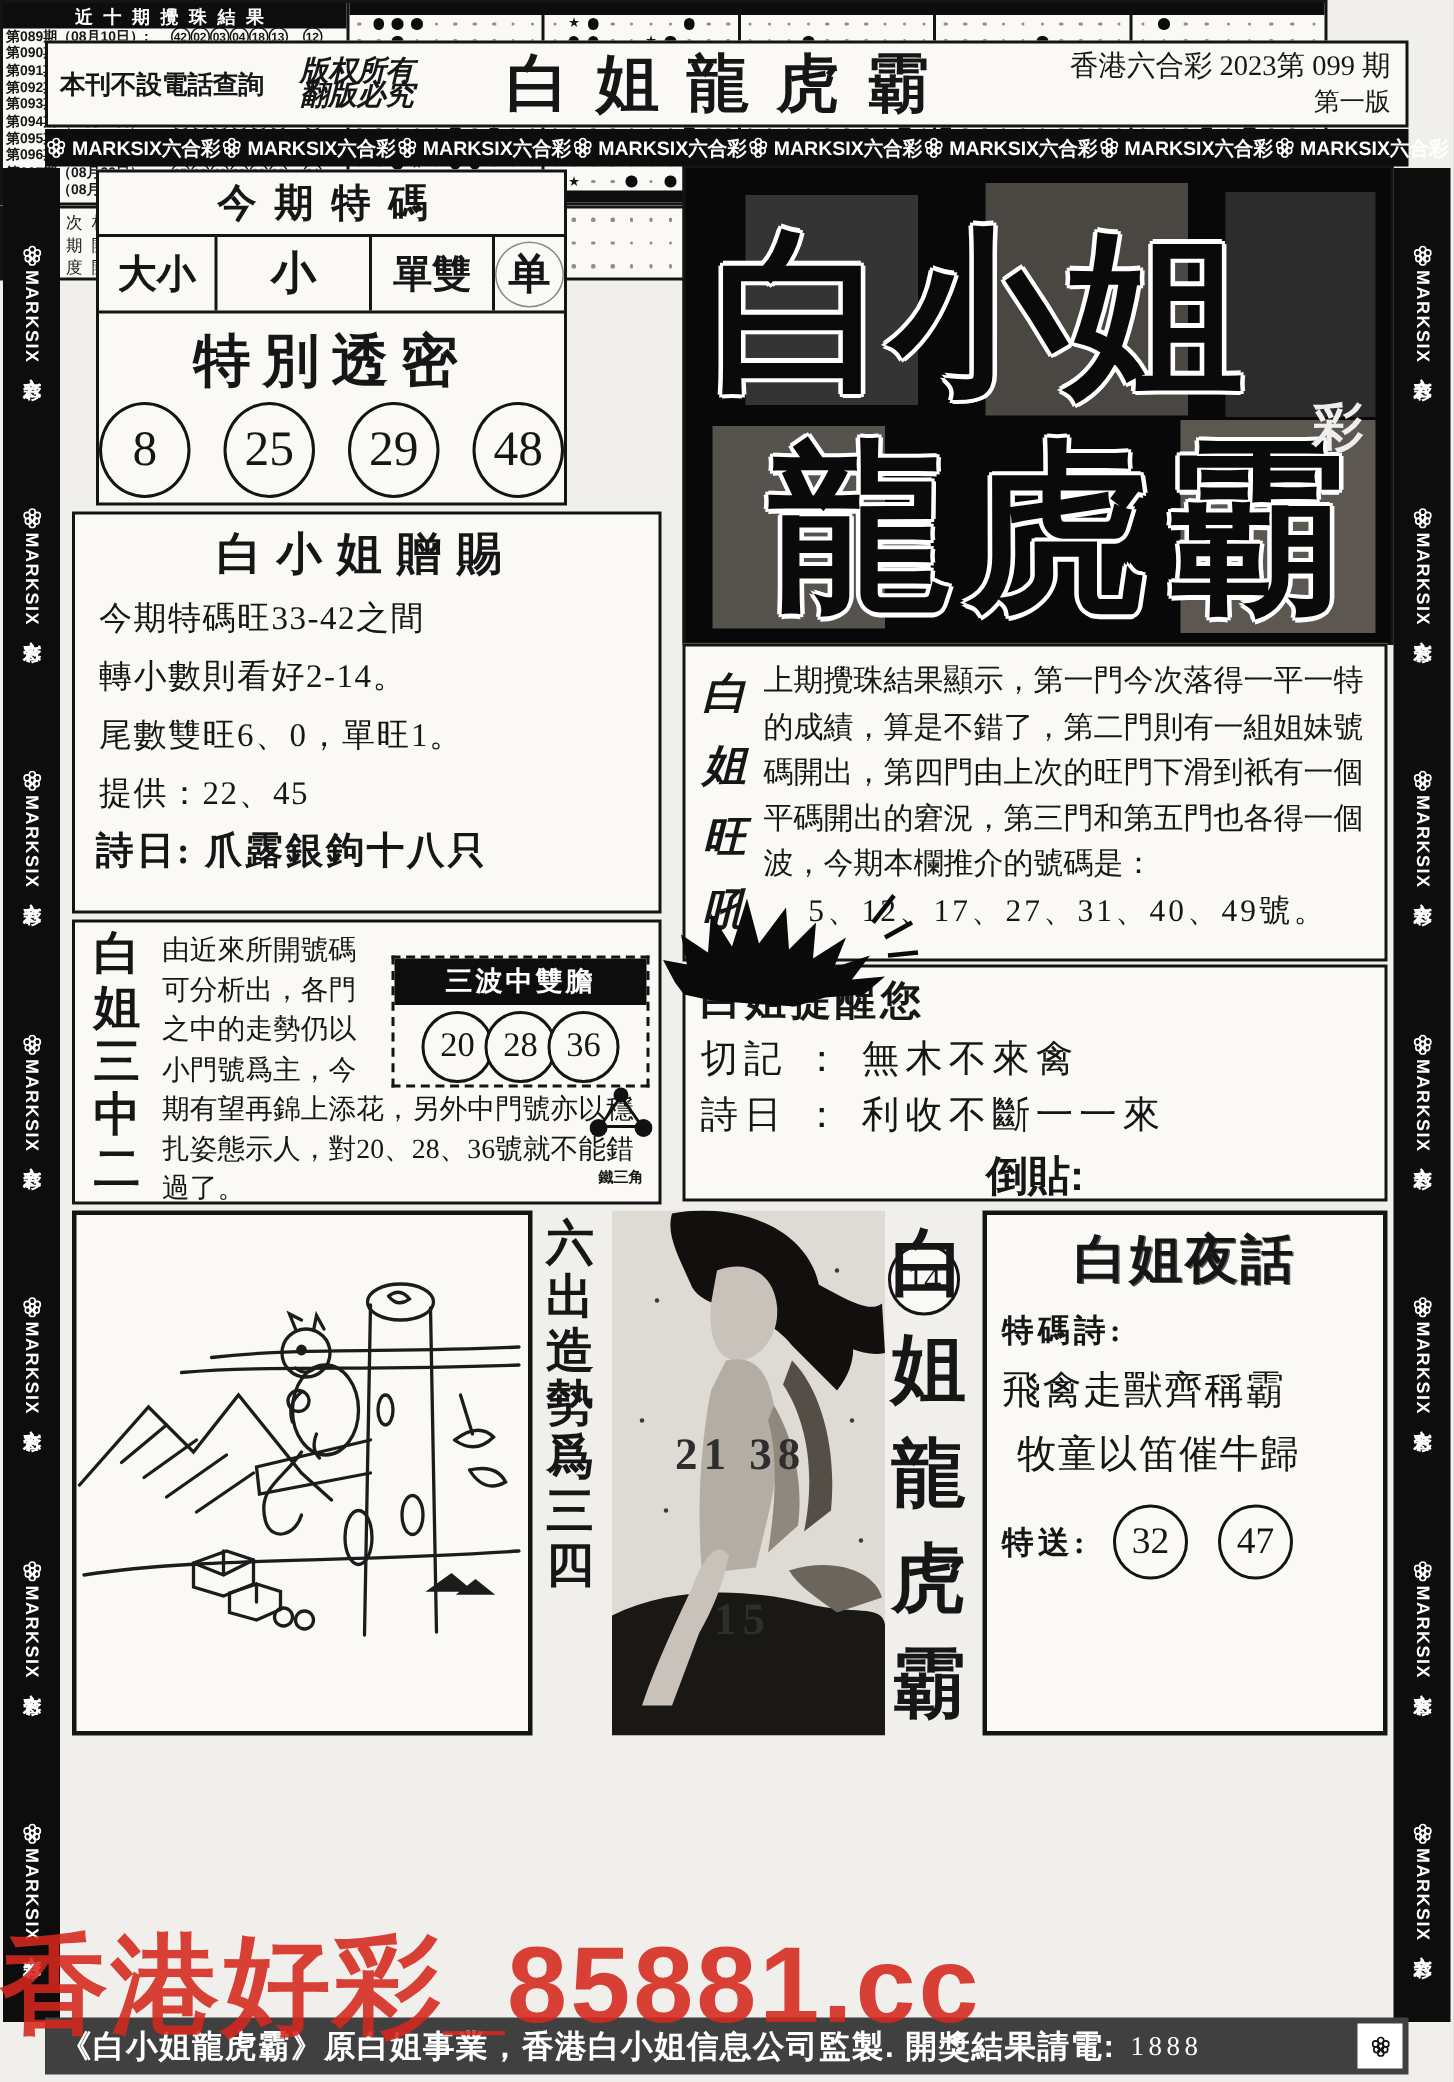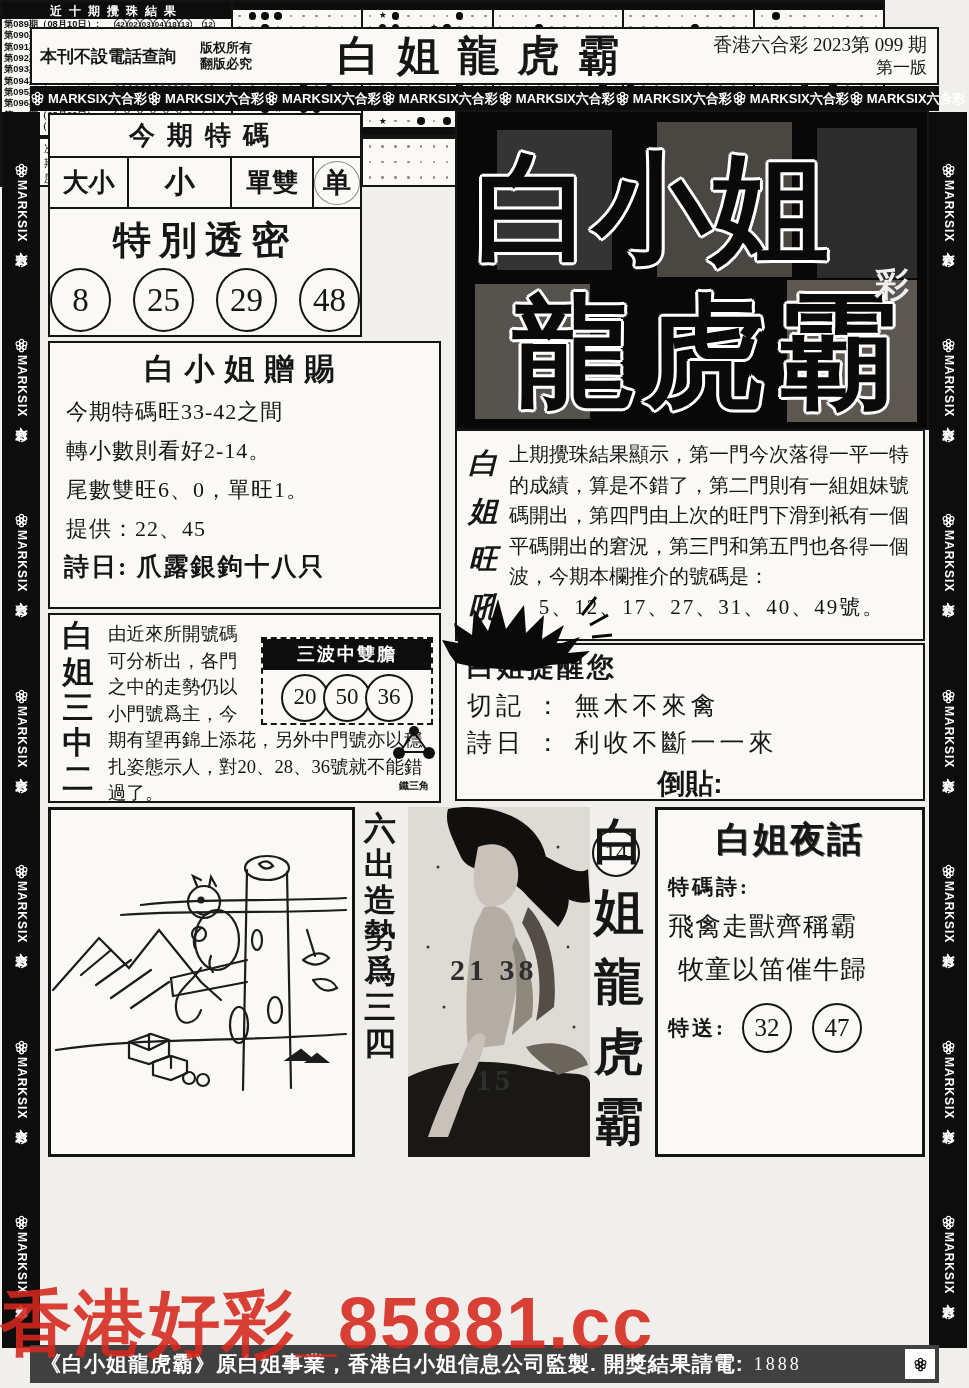--- a/index.html
+++ b/index.html
@@ -3,37 +3,37 @@
 <meta charset="utf-8">
 <style>
   html,body{margin:0;padding:0;background:#d8d6d2;}
   #page{position:relative;width:969px;height:1388px;background:#f1efeb;overflow:hidden;
         font-family:"Liberation Serif",serif;color:#161616;}
   .box{position:absolute;background:#faf9f6;border:2px solid #141414;box-sizing:border-box;}
   .hard{border-width:3px;}
   
   #hdr{left:30px;top:27px;width:909px;height:58px;display:flex;align-items:center;}
   #hdr .nophone{font-family:"Liberation Sans",sans-serif;font-weight:bold;font-size:17px;width:160px;padding-left:8px;}
-  #hdr .copyr{font-family:"Liberation Sans",sans-serif;font-weight:bold;font-size:13px;line-height:16px;width:80px;}
+  #hdr .copyr{font-family:"Liberation Sans",sans-serif;font-weight:bold;font-size:19px;line-height:16px;width:80px;font-style:italic;}
   #hdr .ttl{flex:1;text-align:center;font-size:42px;font-weight:bold;letter-spacing:18px;text-indent:18px;}
   #hdr .iss{width:250px;text-align:right;padding-right:10px;font-size:19px;line-height:23px;}
   #hdr .iss .ed{font-size:17px;}
   
   #mkstrip{position:absolute;left:30px;top:86px;width:909px;height:25px;background:#0d0d0d;
            display:flex;align-items:center;justify-content:space-around;}
   .mk-item{display:flex;align-items:center;gap:3px;color:#fff;
            font-family:"Liberation Sans",sans-serif;font-weight:bold;font-size:13px;white-space:nowrap;}
   .vstrip{position:absolute;top:112px;width:38px;height:1236px;background:#0d0d0d;
           display:flex;flex-direction:column;align-items:center;justify-content:space-around;padding:4px 0;box-sizing:border-box;}
   #vstrip-l{left:2px;} #vstrip-r{left:929px;}
   .vs-item{display:flex;flex-direction:column;align-items:center;color:#fff;gap:2px;}
   .vs-item .vtxt{writing-mode:vertical-rl;font-family:"Liberation Sans",sans-serif;
                  font-weight:bold;font-size:12px;letter-spacing:1px;}
   
-  #spbox{left:48px;top:113px;width:314px;height:224px;}
+  #spbox{left:64px;top:113px;width:314px;height:224px;}
   #spbox .t{border-bottom:2px solid #141414;text-align:center;font-size:26px;font-weight:bold;
             letter-spacing:12px;padding:3px 0;}
   #spbox .cells{display:flex;border-bottom:2px solid #141414;height:49px;}
   #spbox .cells>div{display:flex;align-items:center;justify-content:center;font-weight:bold;border-right:2px solid #141414;}
   #spbox .cells>div:last-child{border-right:none;}
   #spbox .c1{width:85px;font-size:26px;} #spbox .c2{width:112px;font-size:30px;}
   #spbox .c3{width:88px;font-size:26px;} #spbox .c4{flex:1;font-size:28px;}
   #spbox .c4 span{border:1.5px solid #8a8a86;border-radius:50%;padding:2px 8px;}
   #spbox .sub{text-align:center;font-size:38px;font-weight:bold;letter-spacing:8px;padding:6px 0 2px;}
   .ballrow{display:flex;justify-content:center;align-items:center;gap:22px;}
@@ -451,21 +451,21 @@
         <div class="vchar">姐</div>
         <div class="vchar">三</div>
         <div class="vchar">中</div>
         <div class="vchar">二</div>
       </div>
     <div class="body">
       <div id="inset">
         <div class="it">三波中雙膽</div>
         <div class="ballrow">
             <span class="ball-md">20</span>
-            <span class="ball-md">50</span>
+            <span class="ball-md">28</span>
             <span class="ball-md">36</span>
           </div>
       </div>
       <span>由近來所開號碼可分析出，各門之中的走勢仍以小門號爲主，今期有望再錦上添花，另外中門號亦以穩扎姿態示人，對20、28、36號就不能錯過了。</span>
       <div id="tri">
         <svg width="42" height="38" viewBox="0 0 42 38">
           <line x1="21" y1="8" x2="7" y2="28" stroke="#111" stroke-width="2"></line>
           <line x1="21" y1="8" x2="35" y2="28" stroke="#111" stroke-width="2"></line>
           <line x1="7" y1="28" x2="35" y2="28" stroke="#111" stroke-width="2"></line>
           <circle cx="21" cy="7" r="5" fill="#111"></circle>

